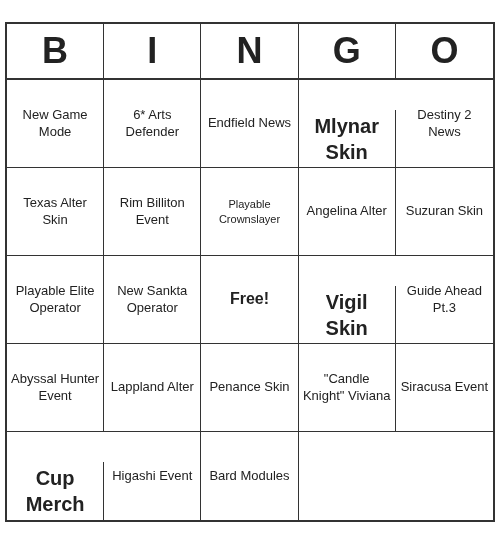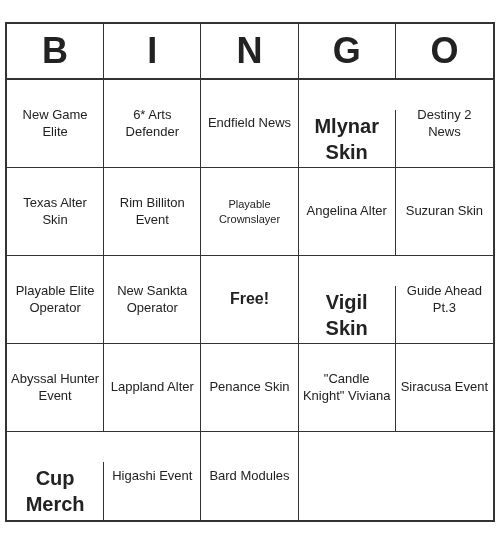--- a/index.html
+++ b/index.html
@@ -73,21 +73,21 @@
 
 <div class="bingo-card">
   <div class="bingo-header">
   <div class="bingo-header-cell">B</div>
       <div class="bingo-header-cell">I</div>
       <div class="bingo-header-cell">N</div>
       <div class="bingo-header-cell">G</div>
       <div class="bingo-header-cell">O</div>
     </div>
   <div class="bingo-grid">
-  <div class="bingo-cell">New Game Elite</div>
+  <div class="bingo-cell">New Game Mode</div>
       <div class="bingo-cell">6* Arts Defender</div>
       <div class="bingo-cell">Endfield News</div>
       <div class="bingo-cell large-text">Mlynar Skin</div>
       <div class="bingo-cell">Destiny 2 News</div>
       <div class="bingo-cell">Texas Alter Skin</div>
       <div class="bingo-cell">Rim Billiton Event</div>
       <div class="bingo-cell" style="font-size: 11px;">Playable Crownslayer</div>
       <div class="bingo-cell">Angelina Alter</div>
       <div class="bingo-cell">Suzuran Skin</div>
       <div class="bingo-cell">Playable Elite Operator</div>

